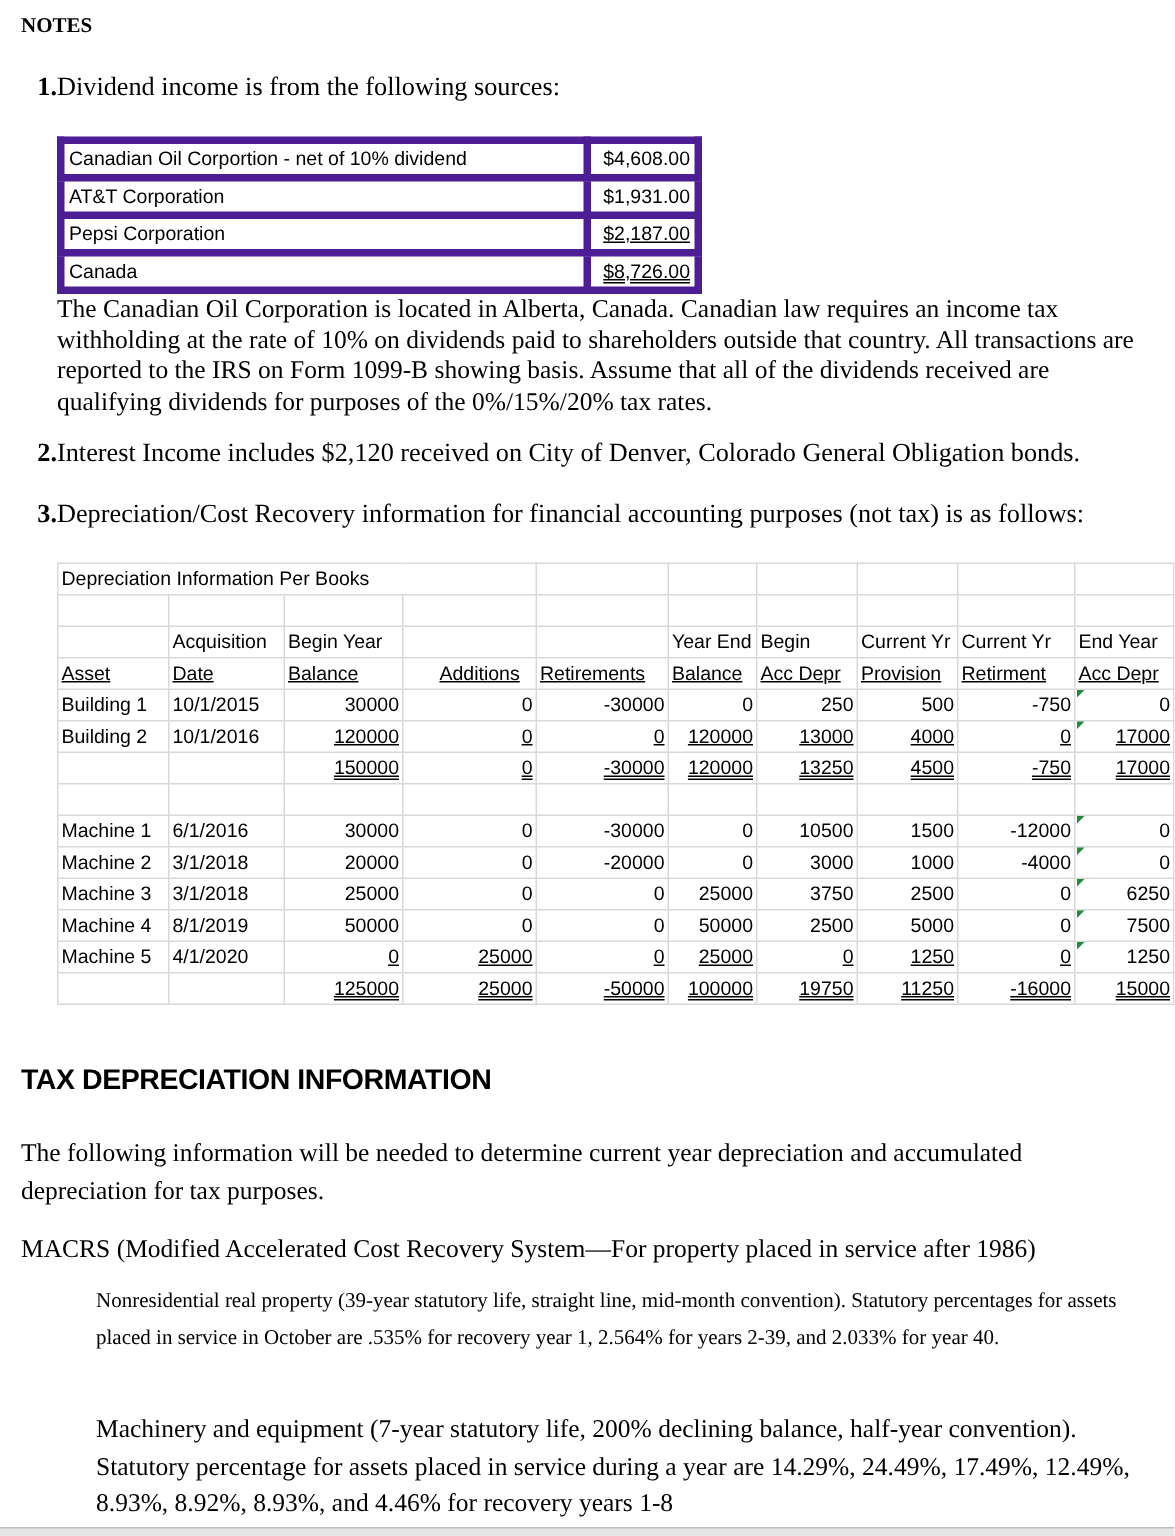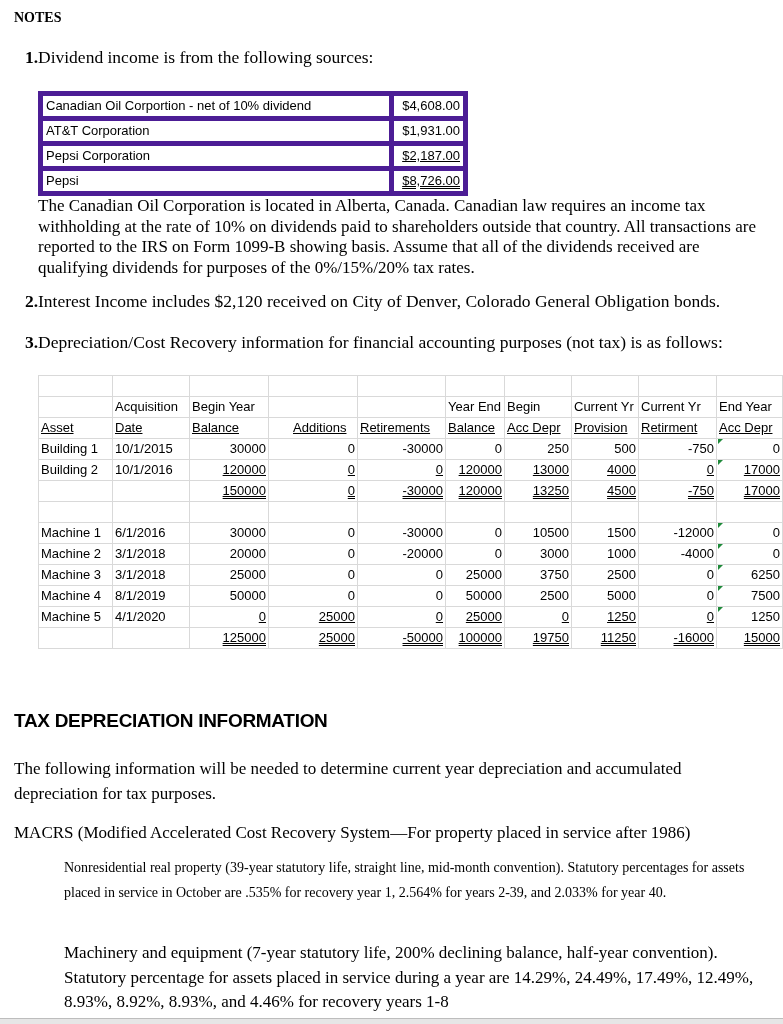--- a/index.html
+++ b/index.html
@@ -66,38 +66,47 @@
       </tr>
       <tr>
         <td class="lbl">AT&amp;T Corporation</td>
         <td class="amt"><span>$1,931.00</span></td>
       </tr>
       <tr>
         <td class="lbl">Pepsi Corporation</td>
         <td class="amt"><span class="u1">$2,187.00</span></td>
       </tr>
       <tr>
-        <td class="lbl">Pepsi</td>
+        <td class="lbl">Canada</td>
         <td class="amt"><span class="u2">$8,726.00</span></td>
       </tr>
     </tbody>
 </table>
 
 <div id="para1" class="abs serif">The Canadian Oil Corporation is located in Alberta, Canada.  Canadian law requires an income tax withholding at the rate of 10% on dividends paid to shareholders outside that country.  All transactions are reported to the IRS on Form 1099-B showing basis.  Assume that all of the dividends received are qualifying dividends for purposes of the 0%/15%/20% tax rates.</div>
 
 <div id="item2" class="abs serif numitem">
   <span class="num">2.</span><span>Interest Income includes $2,120 received on City of Denver, Colorado General Obligation bonds.</span>
 </div>
 
 <div id="item3" class="abs serif numitem">
   <span class="num">3.</span><span>Depreciation/Cost Recovery information for financial accounting purposes (not tax) is as follows:</span>
 </div>
 
 <table id="dep-table" class="abs sans">
   <tbody id="dep-body">
+      <tr>
+        <td colspan="4">Depreciation Information Per Books</td>
+        <td class="c-ret"></td>
+        <td class="c-yeb"></td>
+        <td class="c-bad"></td>
+        <td class="c-prov"></td>
+        <td class="c-cret"></td>
+        <td class="c-ead"></td>
+      </tr>
       <tr>
         <td class="c-asset"></td>
         <td class="c-date"></td>
         <td class="c-begin"></td>
         <td class="c-add"></td>
         <td class="c-ret"></td>
         <td class="c-yeb"></td>
         <td class="c-bad"></td>
         <td class="c-prov"></td>
         <td class="c-cret"></td>

